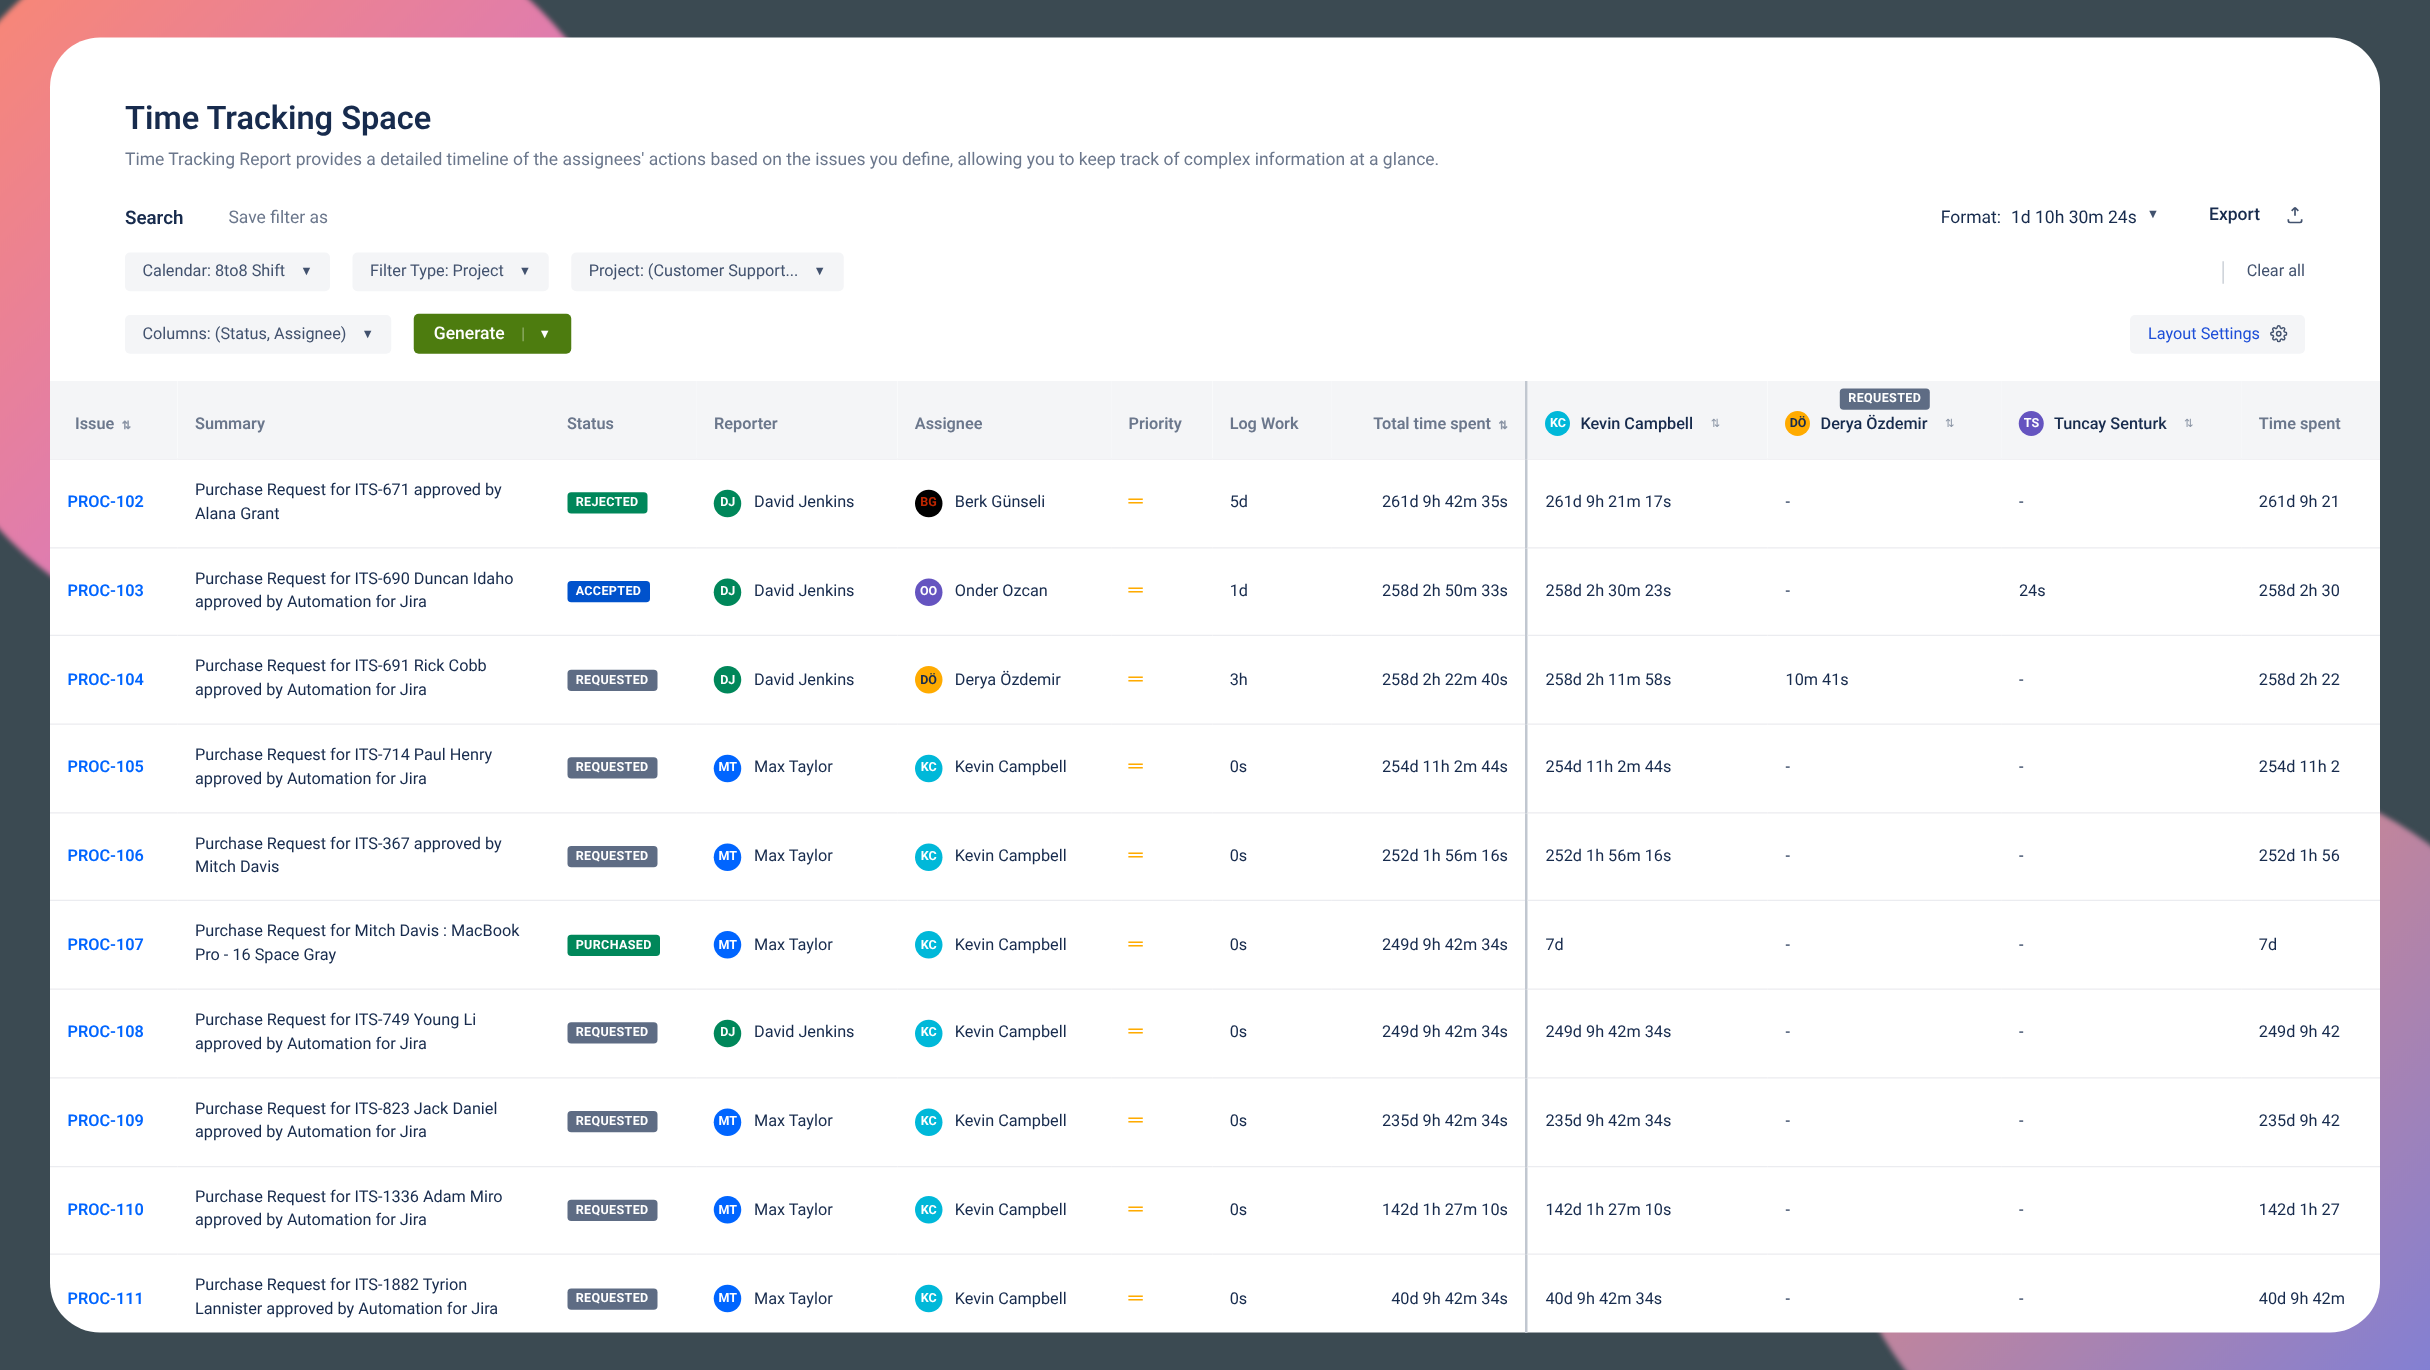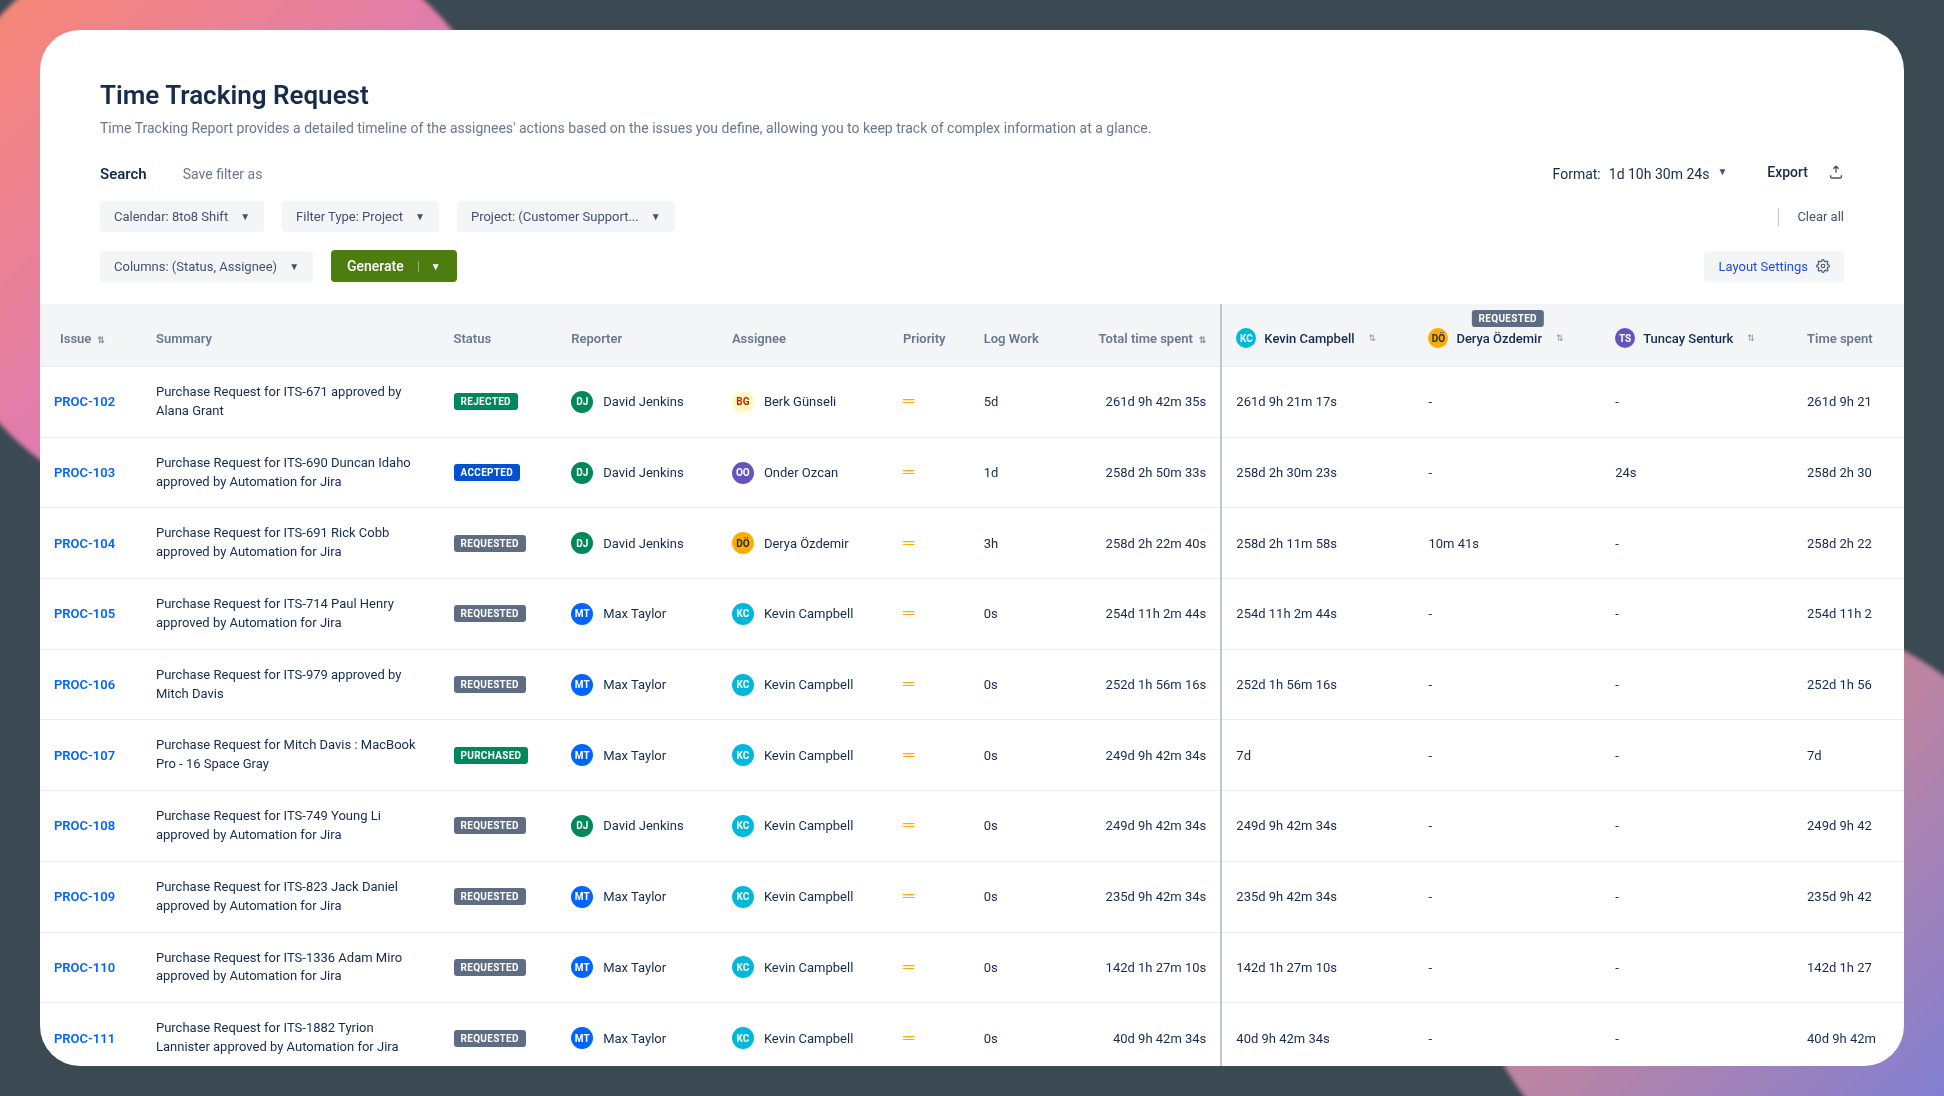--- a/index.html
+++ b/index.html
@@ -54,39 +54,39 @@
 .badge.accepted{background:#0052cc;}
 .badge.requested{background:#5e6c84;}
 .badge.purchased{background:#00875a;}
 .person{display:flex;align-items:center;gap:10px;}
 .avatar{width:22px;height:22px;border-radius:50%;display:flex;align-items:center;justify-content:center;font-size:10px;font-weight:700;color:#fff;flex-shrink:0;}
 .avatar.dj{background:#00875a;}
 .avatar.oo{background:#6554c0;}
 .avatar.do{background:#ffab00;color:#172b4d;}
 .avatar.mt{background:#0065ff;}
 .avatar.kc{background:#00b8d9;}
-.avatar.bg{background:#fef9c3;color:#bf2600;}
+.avatar.bg{background:#000000;color:#bf2600;}
 .avatar.ts{background:#6554c0;}
 .prio{color:#ffab00;font-weight:700;font-size:16px;line-height:.7;}
 .sort{font-size:9px;color:#8993a4;margin-left:6px;}
 .vsep{border-left:2px solid #c1c7d0;}
 .req-pill{position:absolute;top:6px;left:50%;transform:translateX(-50%);}
 .header-person{display:flex;align-items:center;gap:8px;color:#172b4d;font-weight:500;}
 .header-person .avatar{width:20px;height:20px;}
 .export-icon svg{width:16px;height:16px;}
 </style>
 </head>
 <body>
 
 <div class="blob-tl"></div>
 <div class="blob-br"></div>
 
 <div class="card">
   <div class="inner">
-    <h1>Time Tracking Request</h1>
+    <h1>Time Tracking Space</h1>
     <p class="subtitle">Time Tracking Report provides a detailed timeline of the assignees' actions based on the issues you define, allowing you to keep track of complex information at a glance.</p>
 
     <div class="toolbar1">
       <div class="toolbar1-left">
         <span class="t-label">Search</span>
         <span class="t-link">Save filter as</span>
       </div>
       <div class="toolbar1-right">
         <div class="format">
           <span>Format:</span>
@@ -273,21 +273,21 @@
     <td><span class="prio">═</span></td>
     <td>0s</td>
     <td style="text-align:right;">254d 11h 2m 44s</td>
     <td class="vsep">254d 11h 2m 44s</td>
     <td>-</td>
     <td>-</td>
     <td>254d 11h 2</td>
   </tr>
           <tr>
     <td class="first"><a class="issue-link">PROC-106</a></td>
-    <td class="summary">Purchase Request for ITS-979 approved by Mitch Davis</td>
+    <td class="summary">Purchase Request for ITS-367 approved by Mitch Davis</td>
     <td><span class="badge requested">REQUESTED</span></td>
     <td>
               <div class="person">
                 <span class="avatar mt">MT</span>
                 <span>Max Taylor</span>
               </div>
             </td>
     <td>
               <div class="person">
                 <span class="avatar kc">KC</span>

